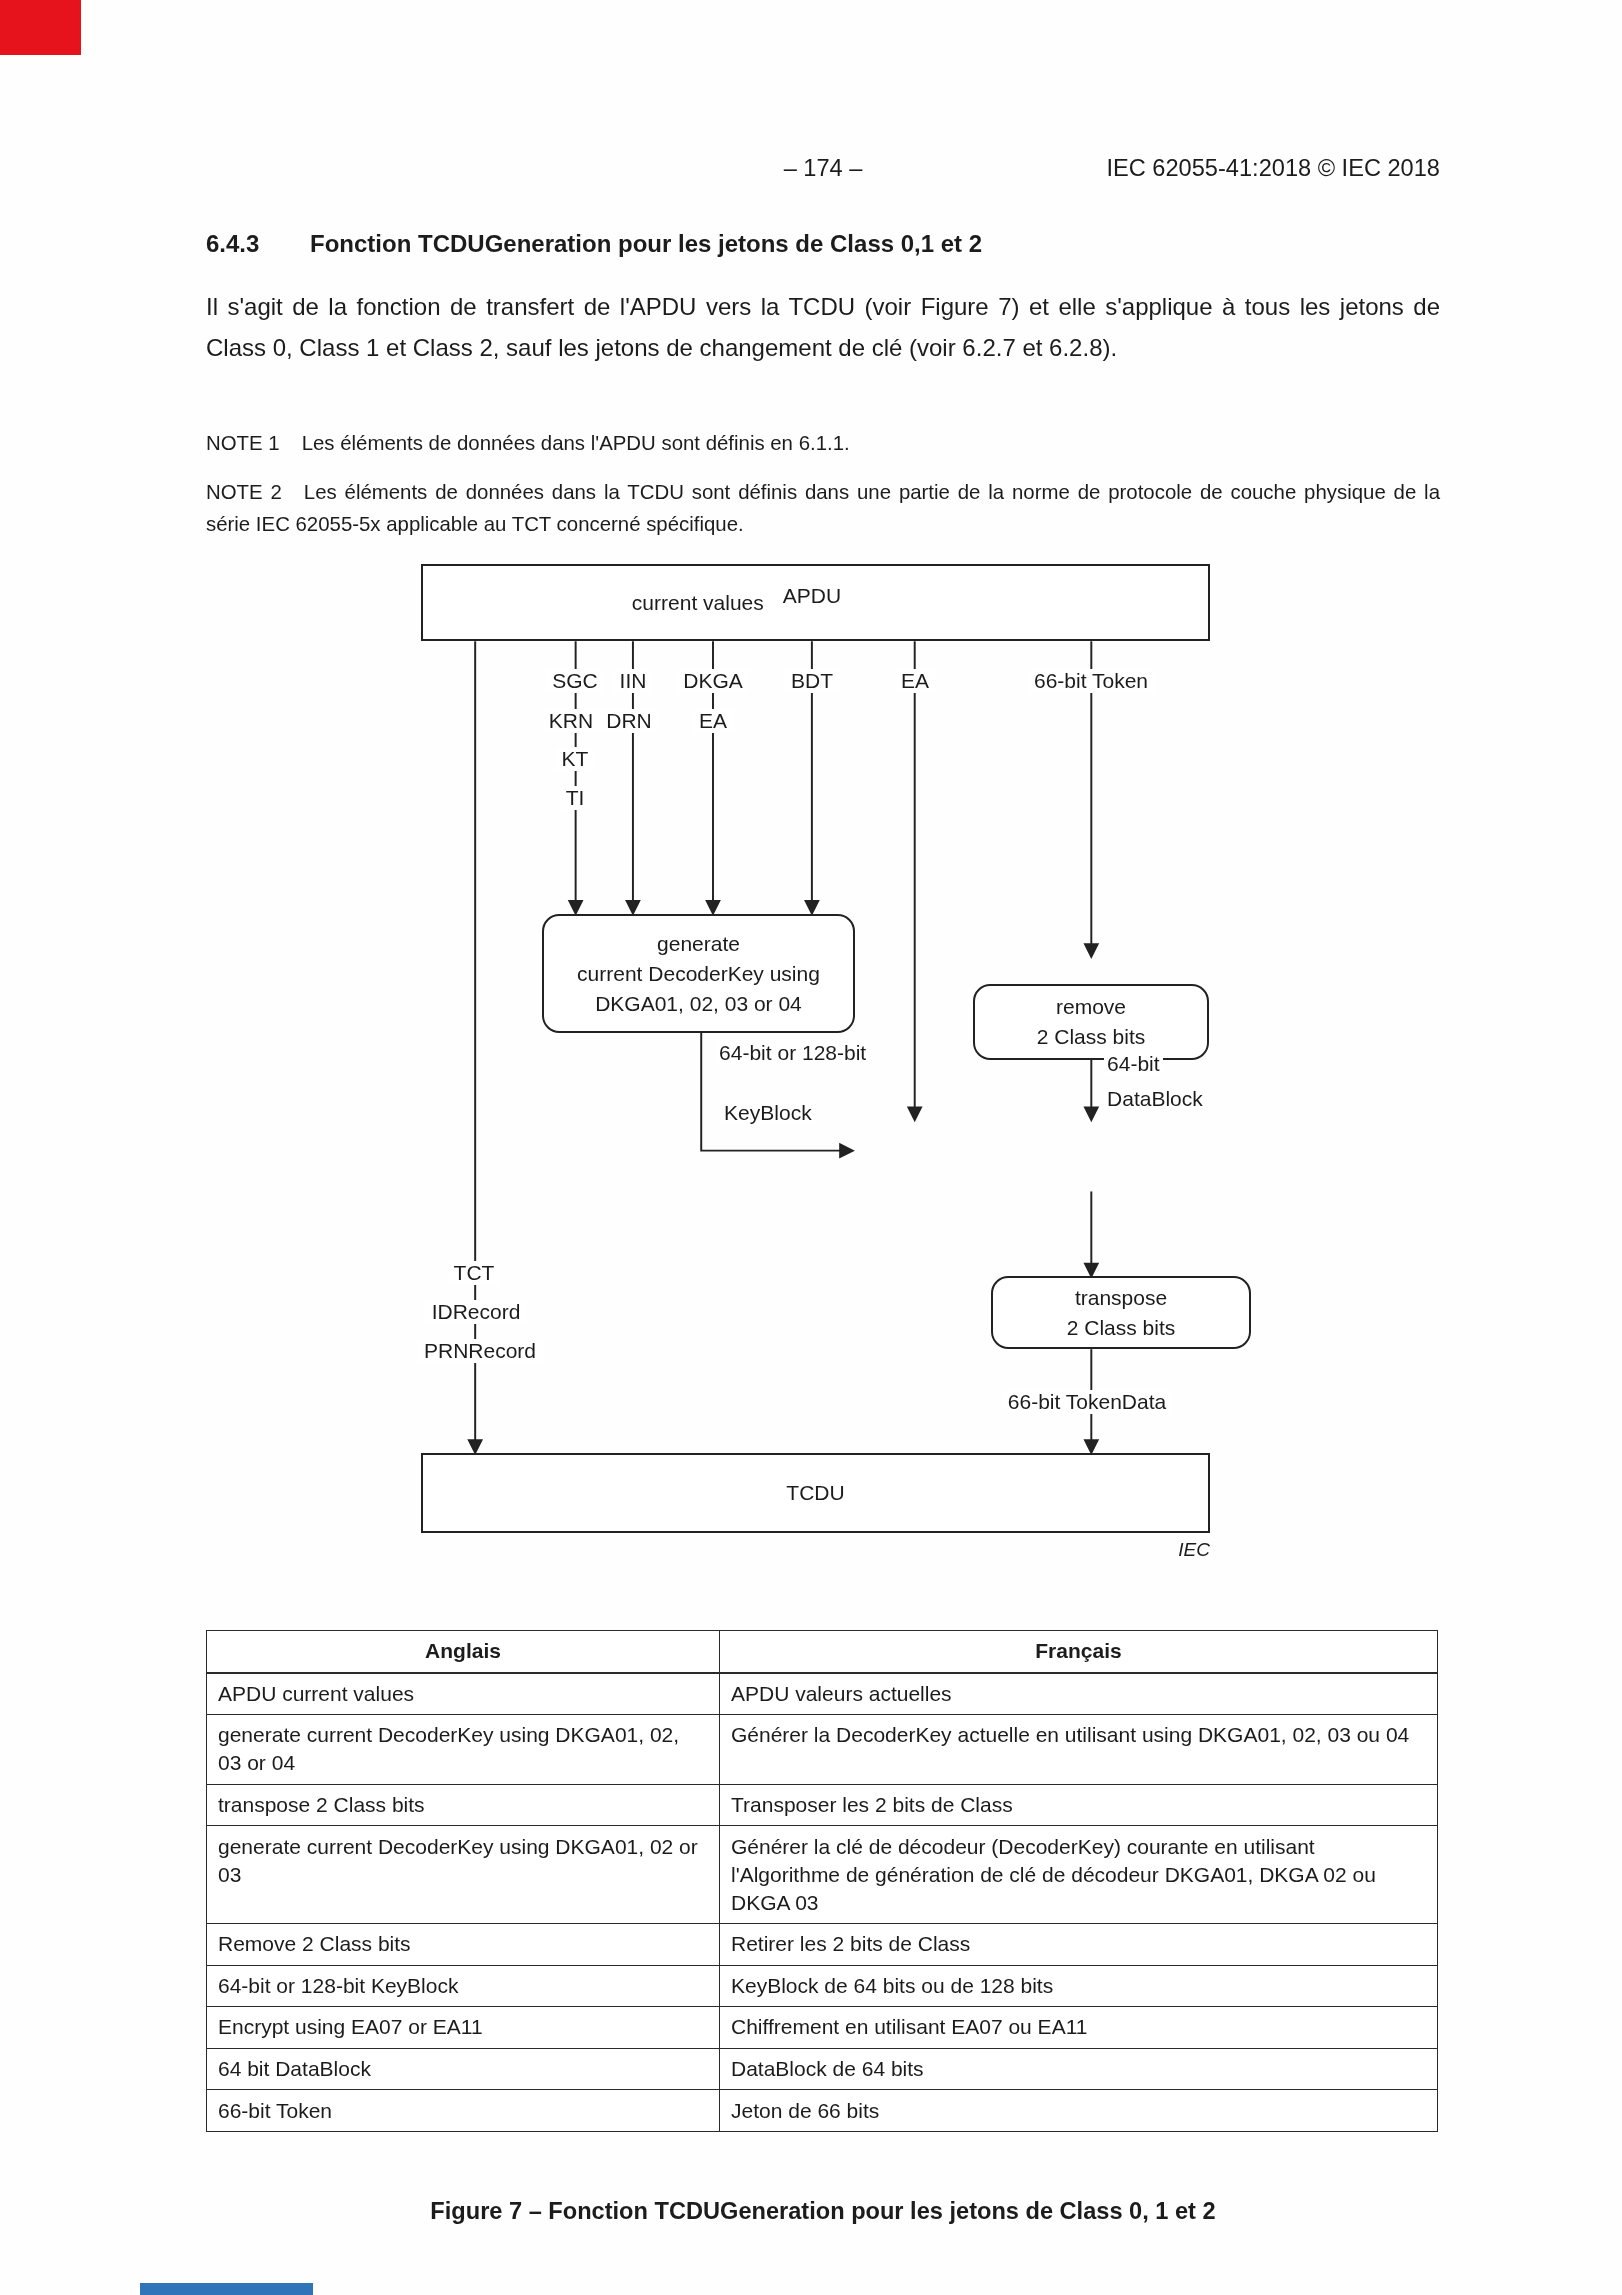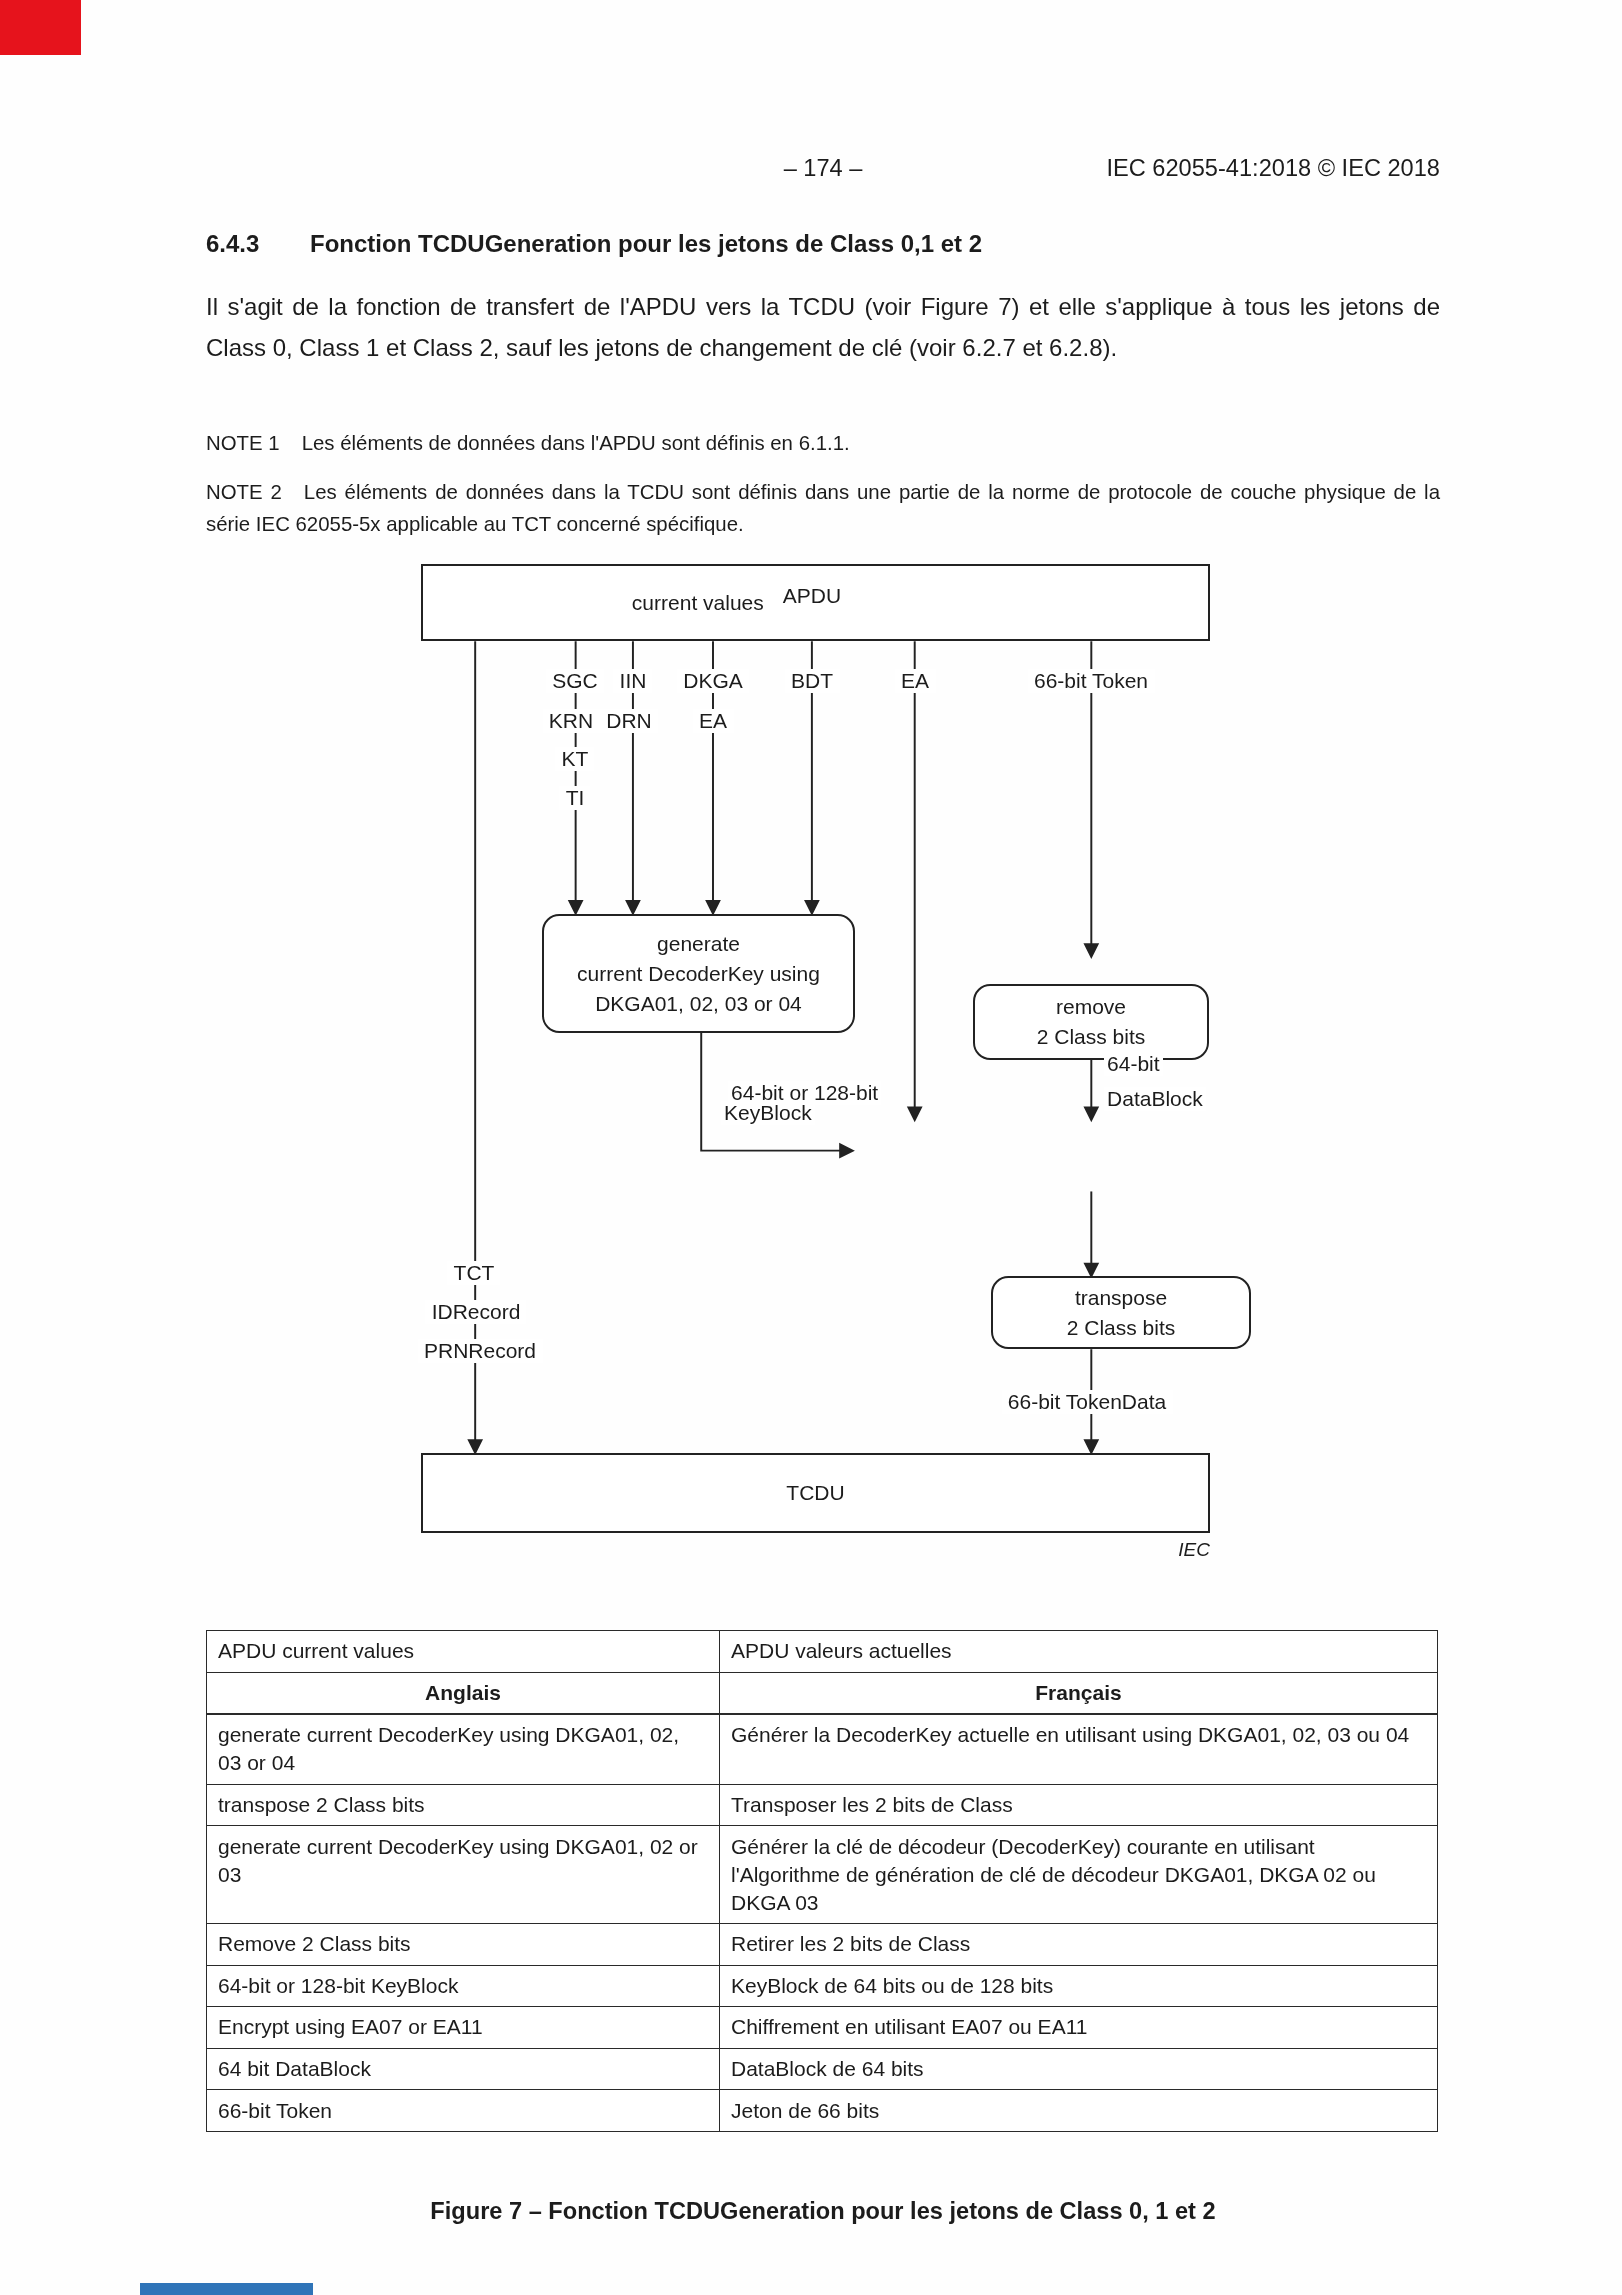--- a/index.html
+++ b/index.html
@@ -45,21 +45,21 @@
   .lab-iin  { left:633px;  top:681px; }
   .lab-dkga { left:713px;  top:681px; }
   .lab-bdt  { left:812px; top:681px; }
   .lab-ea1  { left:915px; top:681px; }
   .lab-token{ left:1091px; top:681px; }
   .lab-krn  { left:571px;  top:721px; }
   .lab-drn  { left:629px;  top:721px; }
   .lab-ea2  { left:713px;  top:721px; }
   .lab-kt   { left:575px;  top:759px; }
   .lab-ti   { left:575px;  top:798px; }
-  .lab-keyblock1 { left:716px;  top:1081px;margin-left:12px; }
+  .lab-keyblock1 { left:716px;  top:1041px; }
   .lab-keyblock2 { left:721px;  top:1101px; }
   .lab-datablock1{ left:1104px; top:1052px; }
   .lab-datablock2{ left:1104px; top:1087px; }
   .lab-tokendata { left:1087px; top:1402px; }
   .lab-tct       { left:474px;  top:1273px; }
   .lab-idrecord  { left:476px;  top:1312px; }
   .lab-prnrecord { left:480px;  top:1351px; }
   .iec-credit { position:absolute; right:413px; top:1539px; font-size:19px; font-style:italic; z-index:2; }
 
   
@@ -185,28 +185,28 @@
 
   <span class="iec-credit">IEC</span>
 
   <table class="trans-table">
     <colgroup>
         <col style="width:513px">
         <col style="width:718px">
       </colgroup>
     <tbody>
         <tr>
+      <th>Anglais</th>
+      <th>Français</th>
+    </tr>
+    <tr>
       <td>APDU current values</td>
       <td>APDU valeurs actuelles</td>
     </tr>
     <tr>
-      <th>Anglais</th>
-      <th>Français</th>
-    </tr>
-    <tr>
       <td>generate current DecoderKey using DKGA01, 02, 03 or 04</td>
       <td>Générer la DecoderKey actuelle en utilisant using DKGA01, 02, 03 ou 04</td>
     </tr>
     <tr>
       <td>transpose 2 Class bits</td>
       <td>Transposer les 2 bits de Class</td>
     </tr>
     <tr>
       <td>generate current DecoderKey using DKGA01, 02 or 03</td>
       <td>Générer la clé de décodeur (DecoderKey) courante en utilisant l'Algorithme de génération de clé de décodeur DKGA01, DKGA 02 ou DKGA 03</td>

